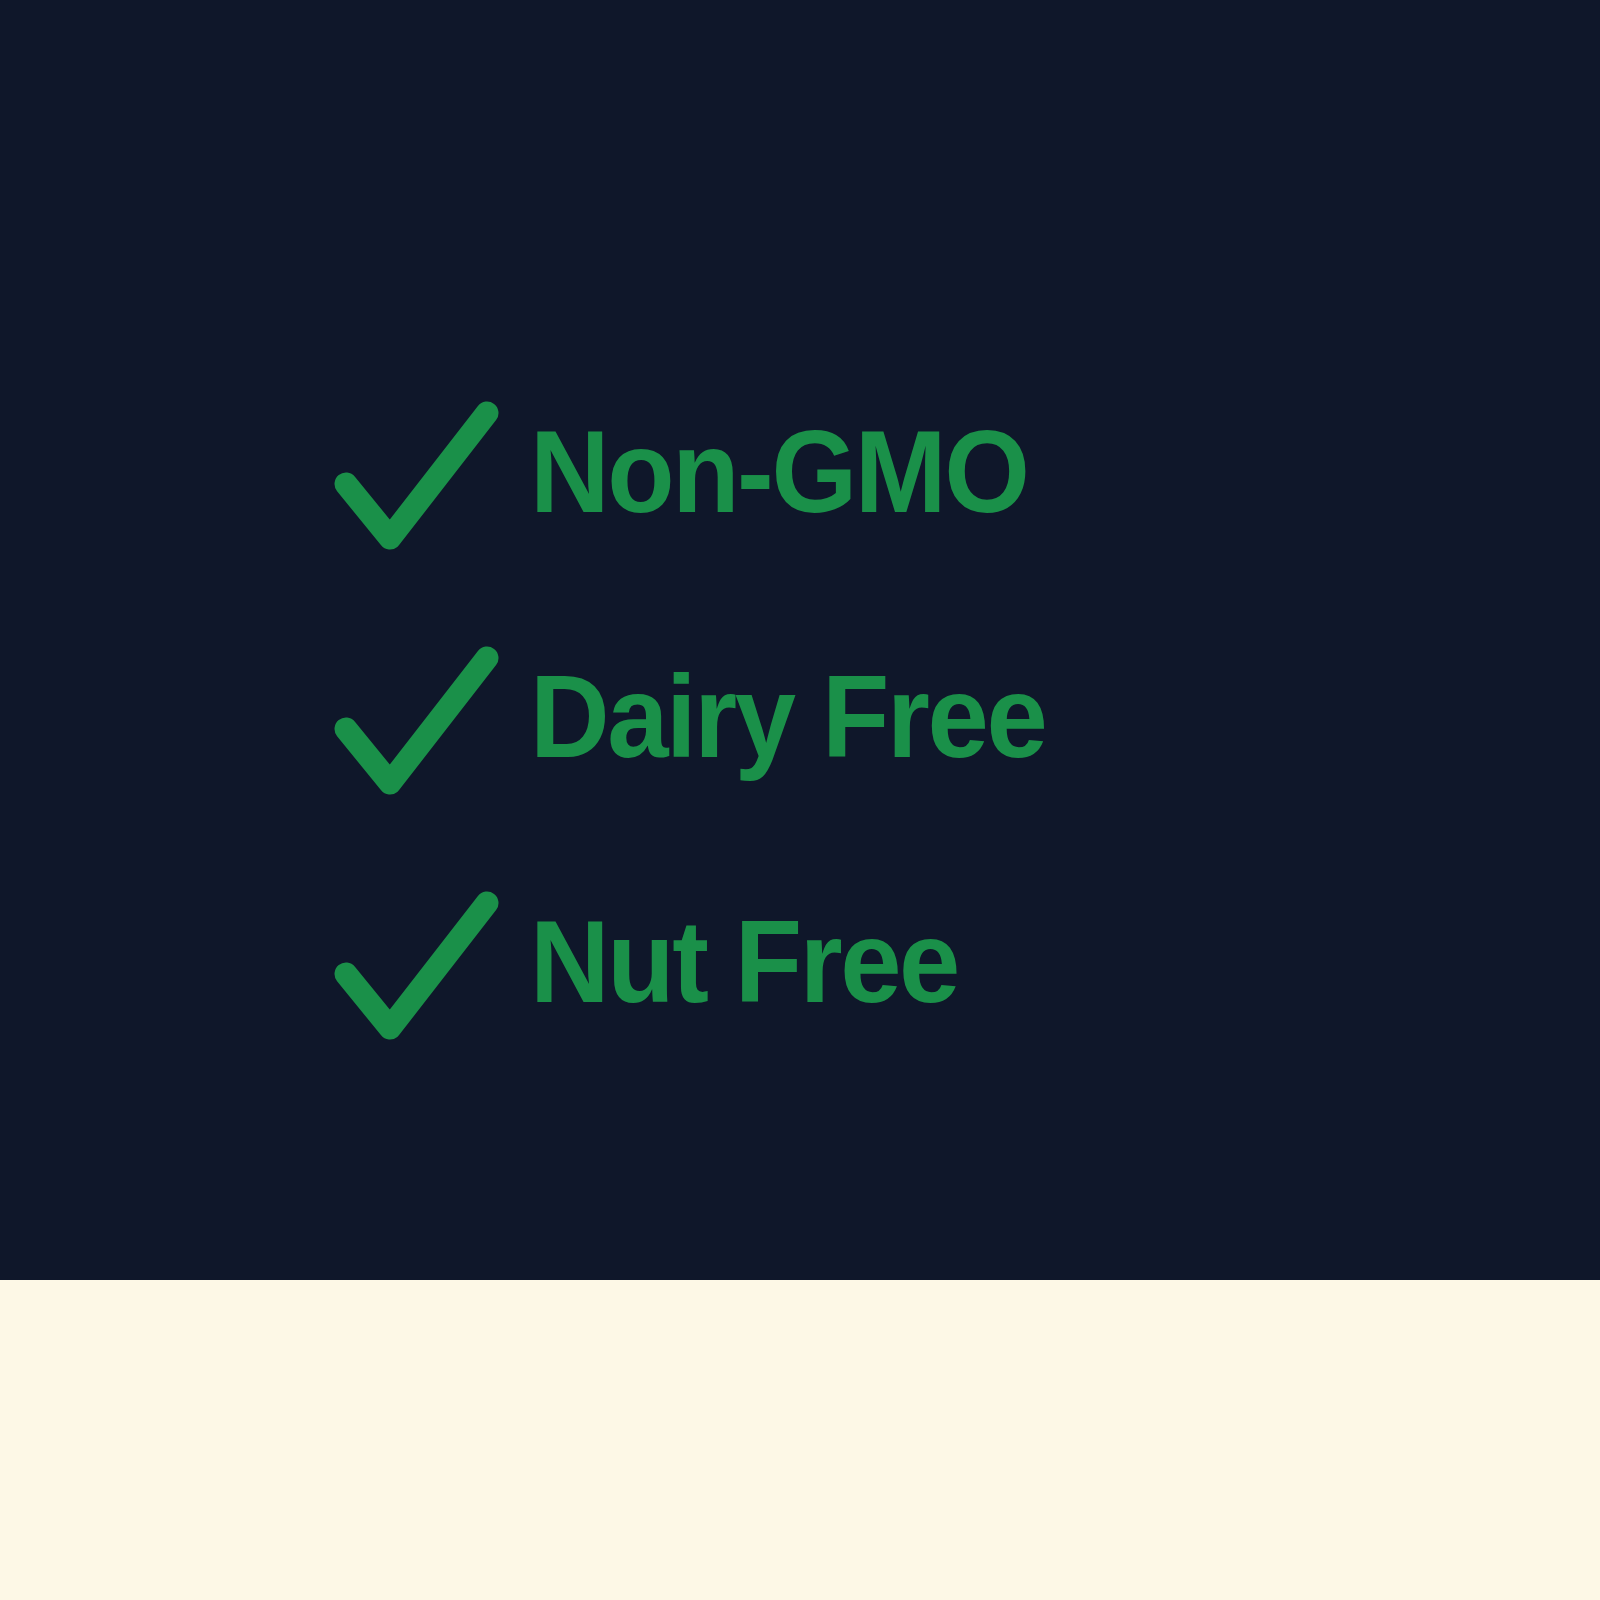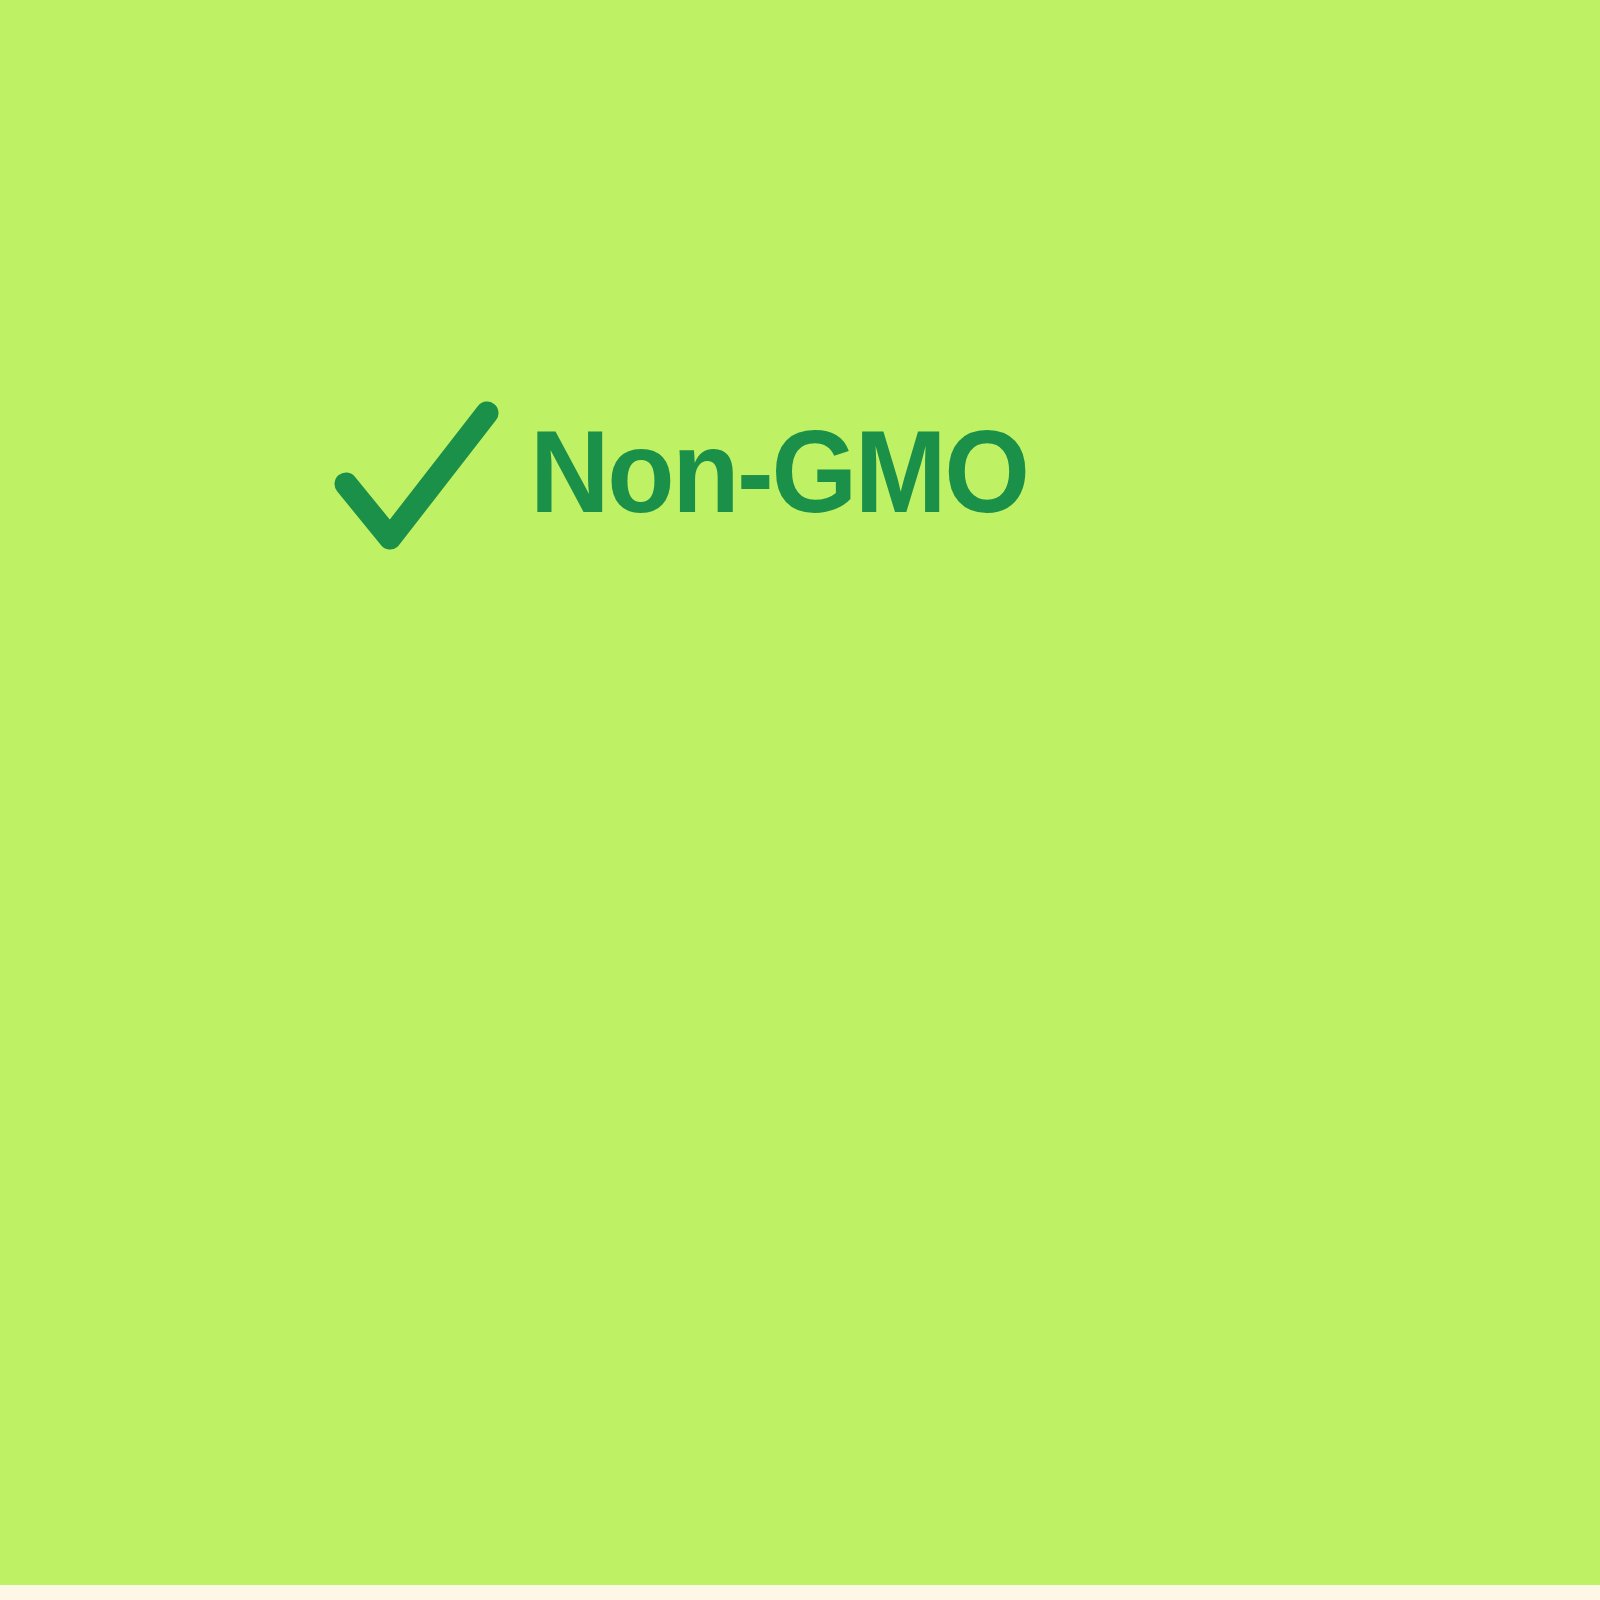--- a/index.html
+++ b/index.html
@@ -10,22 +10,22 @@
     width: 1600px;
     height: 1600px;
     overflow: hidden;
     background: #FDF8E6;
     font-family: "Liberation Sans", sans-serif;
   }
 
   #badge-panel {
     position: relative;
     width: 1600px;
-    height: 1585px;
-    background: #bef264;
+    height: 1280px;
+    background: #0f172a;
     box-sizing: border-box;
   }
 
   #claims-list {
     position: absolute;
     left: 340px;
     top: 352px;
     width: 1000px;
     display: flex;
     flex-direction: column;
@@ -78,17 +78,33 @@
 
     <div class="claim-row">
       <span class="check-icon">
         <svg viewBox="0 0 160 150" xmlns="http://www.w3.org/2000/svg" aria-hidden="true">
           <path d="M6 84 L50 138 L147 13" fill="none" stroke="#1A9049" stroke-width="23" stroke-linecap="round" stroke-linejoin="round"></path>
         </svg>
       </span>
       <span class="claim-label">Non-GMO</span>
     </div>
 
+    <div class="claim-row">
+      <span class="check-icon">
+        <svg viewBox="0 0 160 150" xmlns="http://www.w3.org/2000/svg" aria-hidden="true">
+          <path d="M6 84 L50 138 L147 13" fill="none" stroke="#1A9049" stroke-width="23" stroke-linecap="round" stroke-linejoin="round"></path>
+        </svg>
+      </span>
+      <span class="claim-label">Dairy Free</span>
+    </div>
 
+    <div class="claim-row">
+      <span class="check-icon">
+        <svg viewBox="0 0 160 150" xmlns="http://www.w3.org/2000/svg" aria-hidden="true">
+          <path d="M6 84 L50 138 L147 13" fill="none" stroke="#1A9049" stroke-width="23" stroke-linecap="round" stroke-linejoin="round"></path>
+        </svg>
+      </span>
+      <span class="claim-label">Nut Free</span>
+    </div>
 
 
   </div>
 </div>
 
 </body></html>

